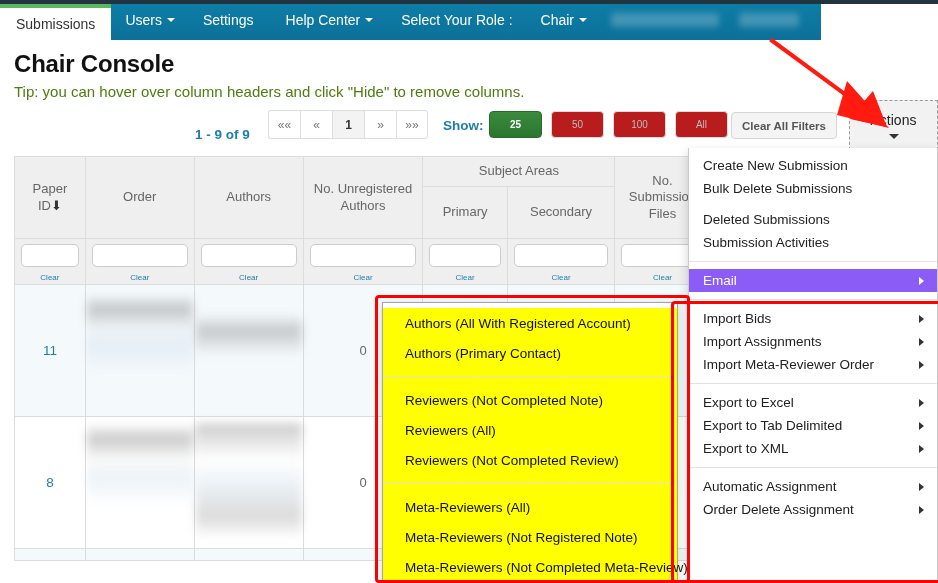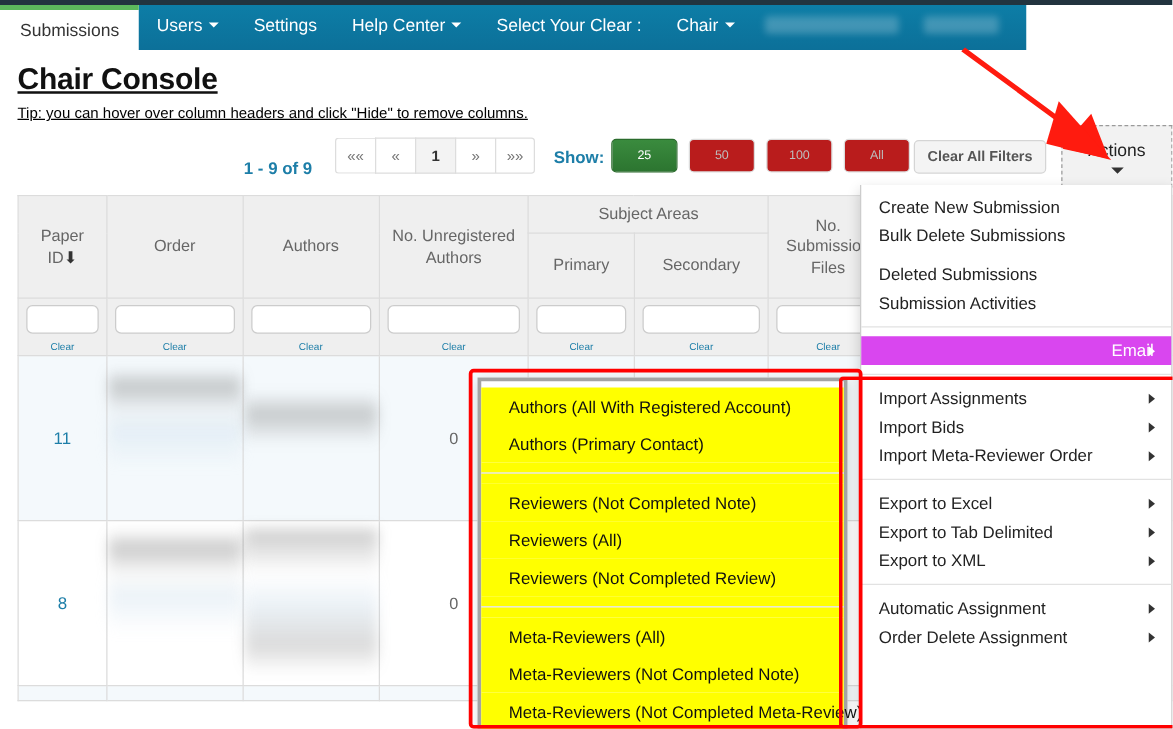--- a/index.html
+++ b/index.html
@@ -61,25 +61,24 @@
     filter: blur(3px);
   }
   #nav-blur-1 { width: 108px; }
   #nav-blur-2 { width: 60px; margin-right: 22px; }
 
   
   #page-title {
     position: absolute; left: 14px; top: 50px;
     font-size: 24px; font-weight: bold; color: #111;
     letter-spacing: -0.2px;
-    text-decoration: underline;
   }
   #tip-text {
     position: absolute; left: 14px; top: 83px;
-    font-size: 12px; color: #000000; text-decoration: underline;
+    font-size: 15px; color: #4d7c0f;
   }
   #record-range {
     position: absolute; left: 195px; top: 127px;
     color: #1d7ea8; font-weight: bold; font-size: 13.5px;
   }
   #pager { position: absolute; left: 268px; top: 110px; display: flex; }
   .pager-btn {
     min-width: 32px; height: 29px;
     border: 1px solid #dddddd;
     border-right: none;
@@ -105,21 +104,21 @@
     background: #b91c1c;
     color: #bdbdbd;
     font-size: 10px;
     display: flex; align-items: center; justify-content: center;
   }
   .show-btn.selected {
     background: #2e7d32;
     background: linear-gradient(#3a8b3e, #2c7530);
     border-color: #2a6b2c;
     color: #ffffff;
-    font-weight: normal;
+    font-weight: bold;
   }
   #clear-all-filters {
     position: absolute; left: 731px; top: 112px;
     width: 106px; height: 27px;
     border: 1px solid #d5d5d5; border-radius: 4px;
     background: #f4f4f4;
     color: #555; font-size: 11.5px; font-weight: bold;
     display: flex; align-items: center; justify-content: center;
   }
   #actions-button {
@@ -228,42 +227,41 @@
   .menu-item {
     display: flex; align-items: center;
     height: 23px;
     padding: 0 14px;
     font-size: 13.5px;
     color: #222;
     white-space: nowrap;
     position: relative;
   }
   .menu-item.highlight {
-    background: #d946ef;
+    background: #8b5cf6;
     color: #ffffff;
-    justify-content: flex-end;
   }
   .menu-arrow {
     position: absolute; right: 13px; top: 50%;
     margin-top: -4px;
     width: 0; height: 0;
     border-top: 4px solid transparent;
     border-bottom: 4px solid transparent;
     border-left: 5px solid #333;
   }
   .menu-item.highlight .menu-arrow { border-left-color: #ffffff; }
   .menu-sep { height: 1px; background: #e2e2e2; margin: 7px 0; }
   .menu-gap { height: 8px; }
 
   
   #email-submenu {
     position: absolute; left: 382px; top: 302px;
     width: 296px; height: 281px;
     background: #ffffff;
-    border: 3px solid #a3a3a3;
+    border: 1px solid #a3a3a3;
     box-shadow: 0 3px 9px rgba(0,0,0,0.15);
     padding: 5px 0 0 0;
     z-index: 45;
   }
   .sub-item {
     height: 30px;
     display: flex; align-items: center;
     padding: 0 10px 0 22px;
     background: #ffff00;
     color: #111;
@@ -301,21 +299,21 @@
   </div>
   <div class="nav-item">
     <span>Settings</span>
   </div>
   <div class="nav-spacer"></div>
   <div class="nav-item">
     <span>Help Center</span>
     <span class="caret"></span>
   </div>
   <div class="nav-item">
-    <span>Select Your Clear :</span>
+    <span>Select Your Role :</span>
   </div>
   <div class="nav-item">
     <span>Chair</span>
     <span class="caret"></span>
   </div>
   <div class="nav-blur" id="nav-blur-1"></div>
   <div class="nav-blur" id="nav-blur-2"></div>
 </div>
 
 <div id="page-title">Chair Console</div>
@@ -486,25 +484,25 @@
   <div class="menu-item">
     <span>Submission Activities</span>
   </div>
   <div class="menu-sep"></div>
   <div class="menu-item highlight">
     <span>Email</span>
     <span class="menu-arrow"></span>
   </div>
   <div class="menu-sep"></div>
   <div class="menu-item">
+    <span>Import Bids</span>
+    <span class="menu-arrow"></span>
+  </div>
+  <div class="menu-item">
     <span>Import Assignments</span>
-    <span class="menu-arrow"></span>
-  </div>
-  <div class="menu-item">
-    <span>Import Bids</span>
     <span class="menu-arrow"></span>
   </div>
   <div class="menu-item">
     <span>Import Meta-Reviewer Order</span>
     <span class="menu-arrow"></span>
   </div>
   <div class="menu-sep"></div>
   <div class="menu-item">
     <span>Export to Excel</span>
     <span class="menu-arrow"></span>
@@ -534,21 +532,21 @@
   <div class="sub-gap"></div>
   <div class="sub-sep"></div>
   <div class="sub-gap"></div>
   <div class="sub-item">Reviewers (Not Completed Note)</div>
   <div class="sub-item">Reviewers (All)</div>
   <div class="sub-item">Reviewers (Not Completed Review)</div>
   <div class="sub-gap"></div>
   <div class="sub-sep"></div>
   <div class="sub-gap"></div>
   <div class="sub-item">Meta-Reviewers (All)</div>
-  <div class="sub-item">Meta-Reviewers (Not Completed Note)</div>
+  <div class="sub-item">Meta-Reviewers (Not Registered Note)</div>
   <div class="sub-item">Meta-Reviewers (Not Completed Meta-Review)</div>
   <div class="sub-gap"></div>
 
 </div>
 
 <div class="red-box" id="red-box-submenu"></div>
 <div class="red-box" id="red-box-menu"></div>
 
 <svg id="red-arrow" viewBox="0 0 150 95">
   <path d="M 14 6 L 104 72 L 118 56 L 132 92 L 95 84 L 108 70 L 17 3 Z" fill="#ff1b0f"></path>

